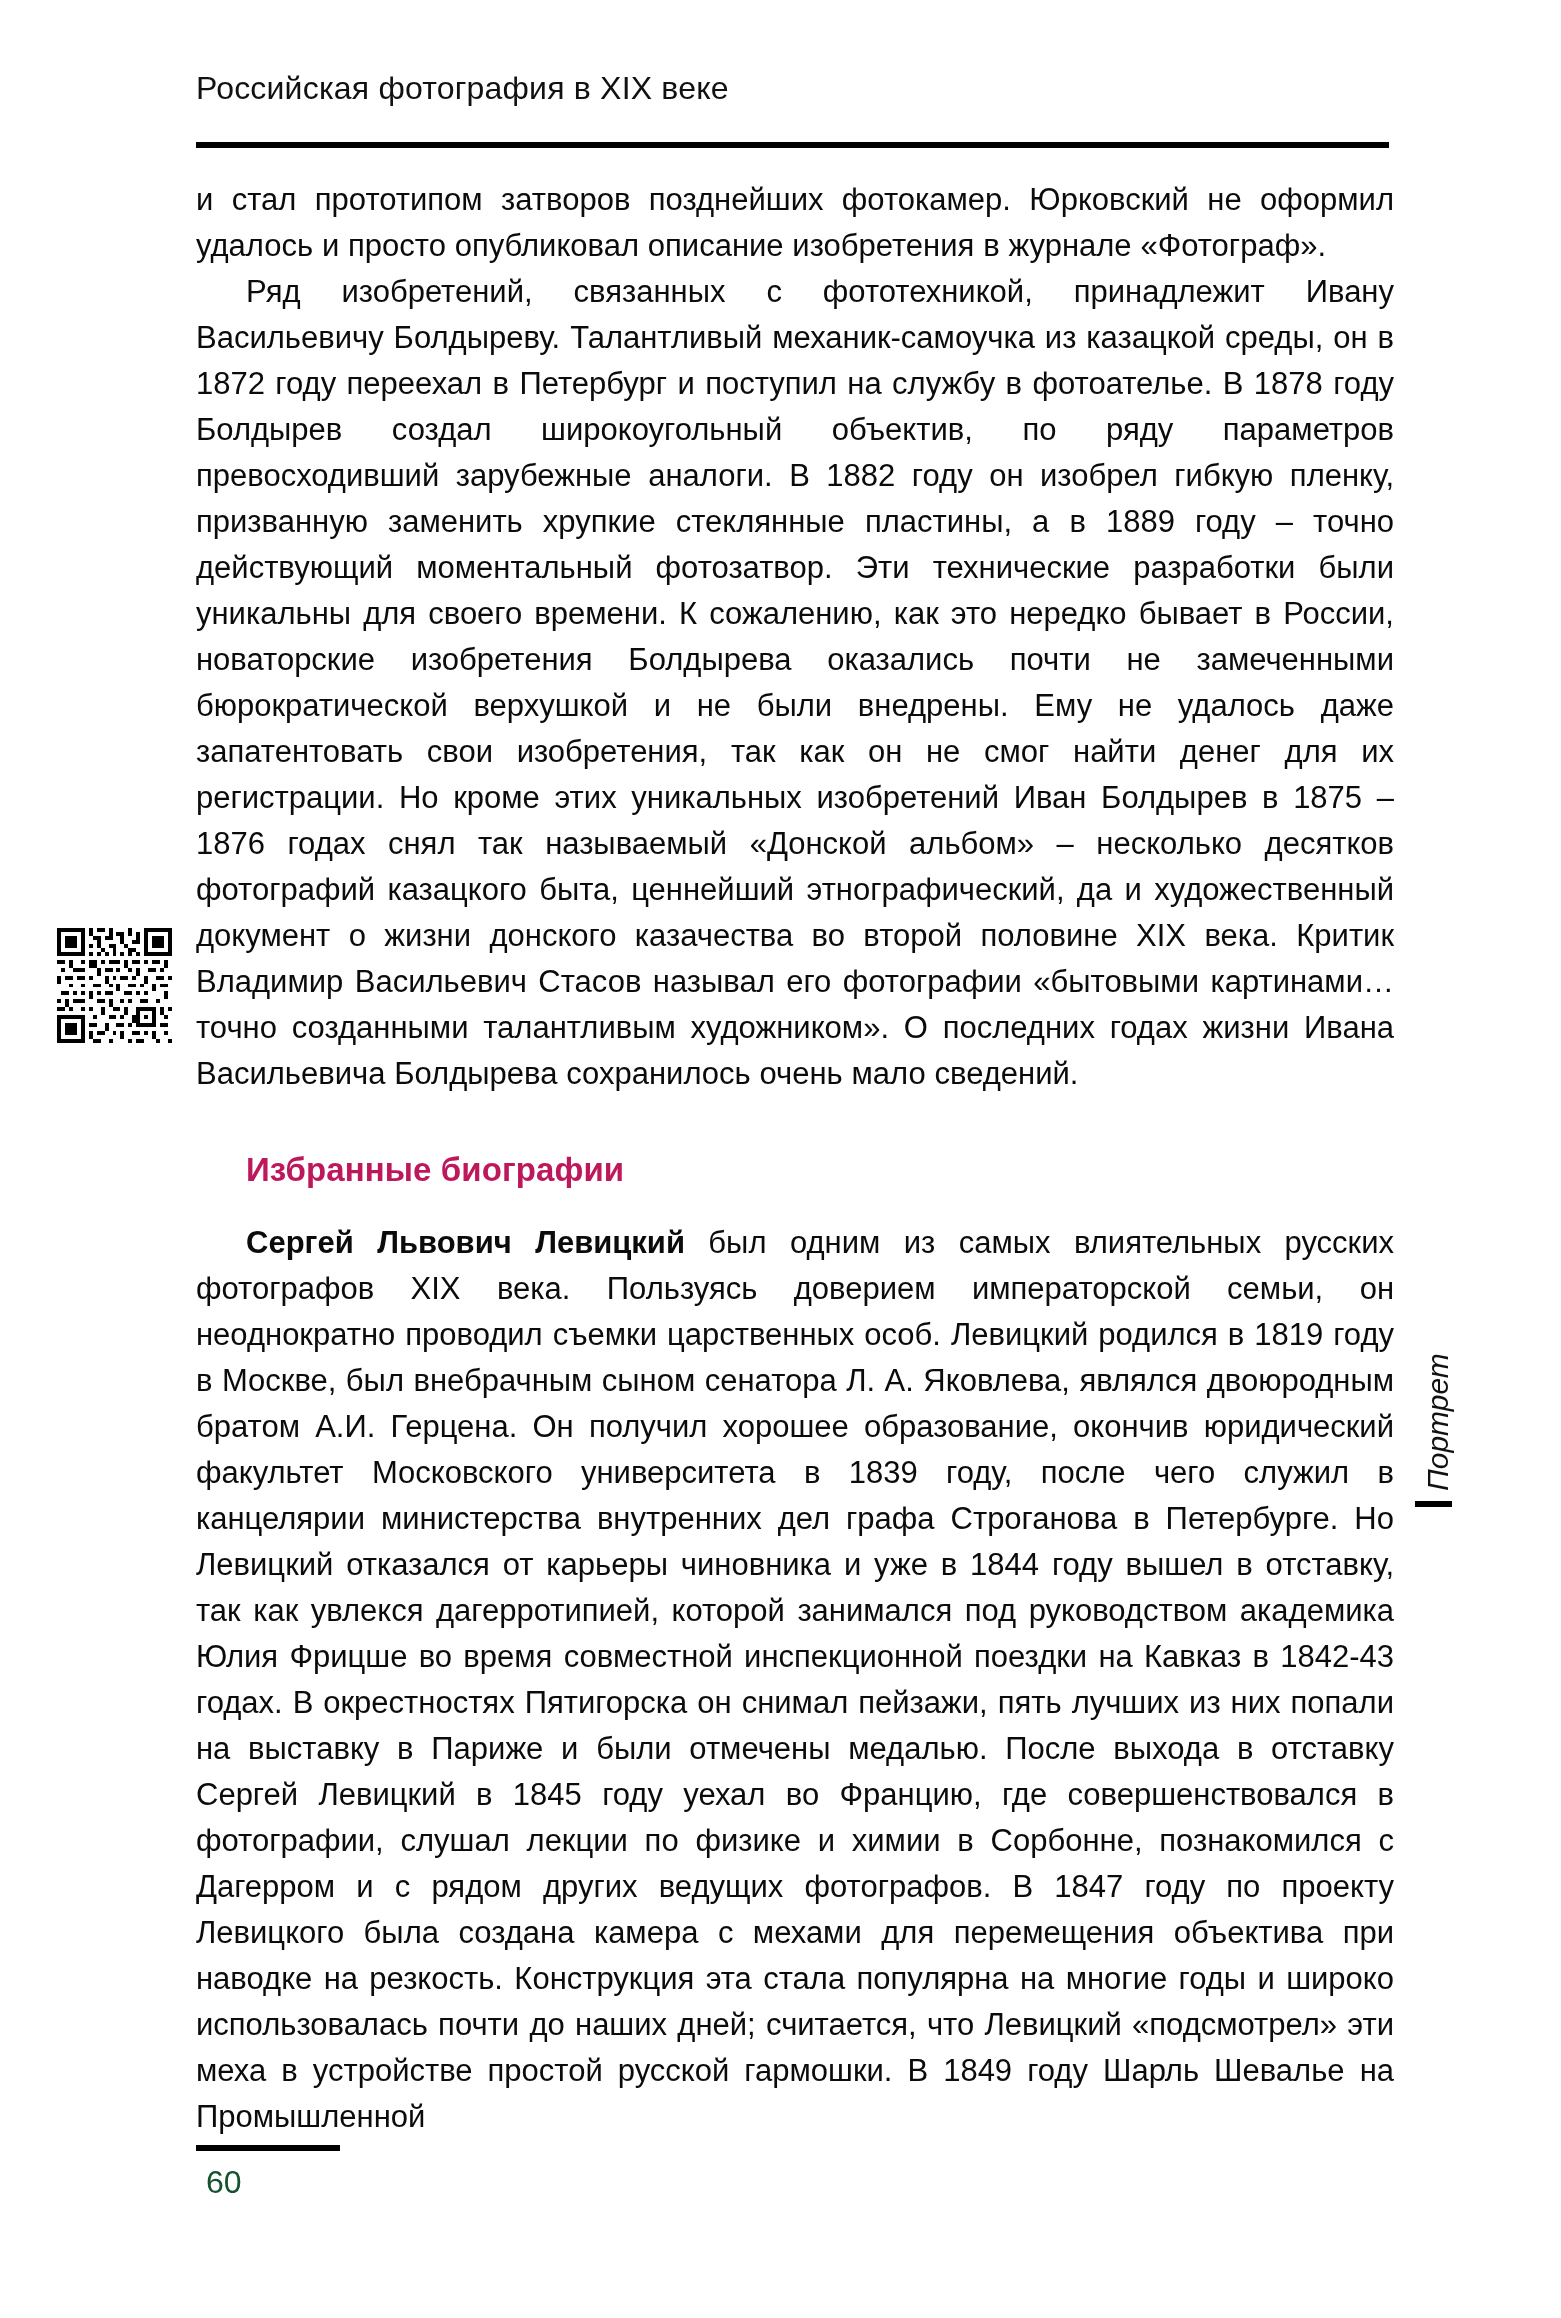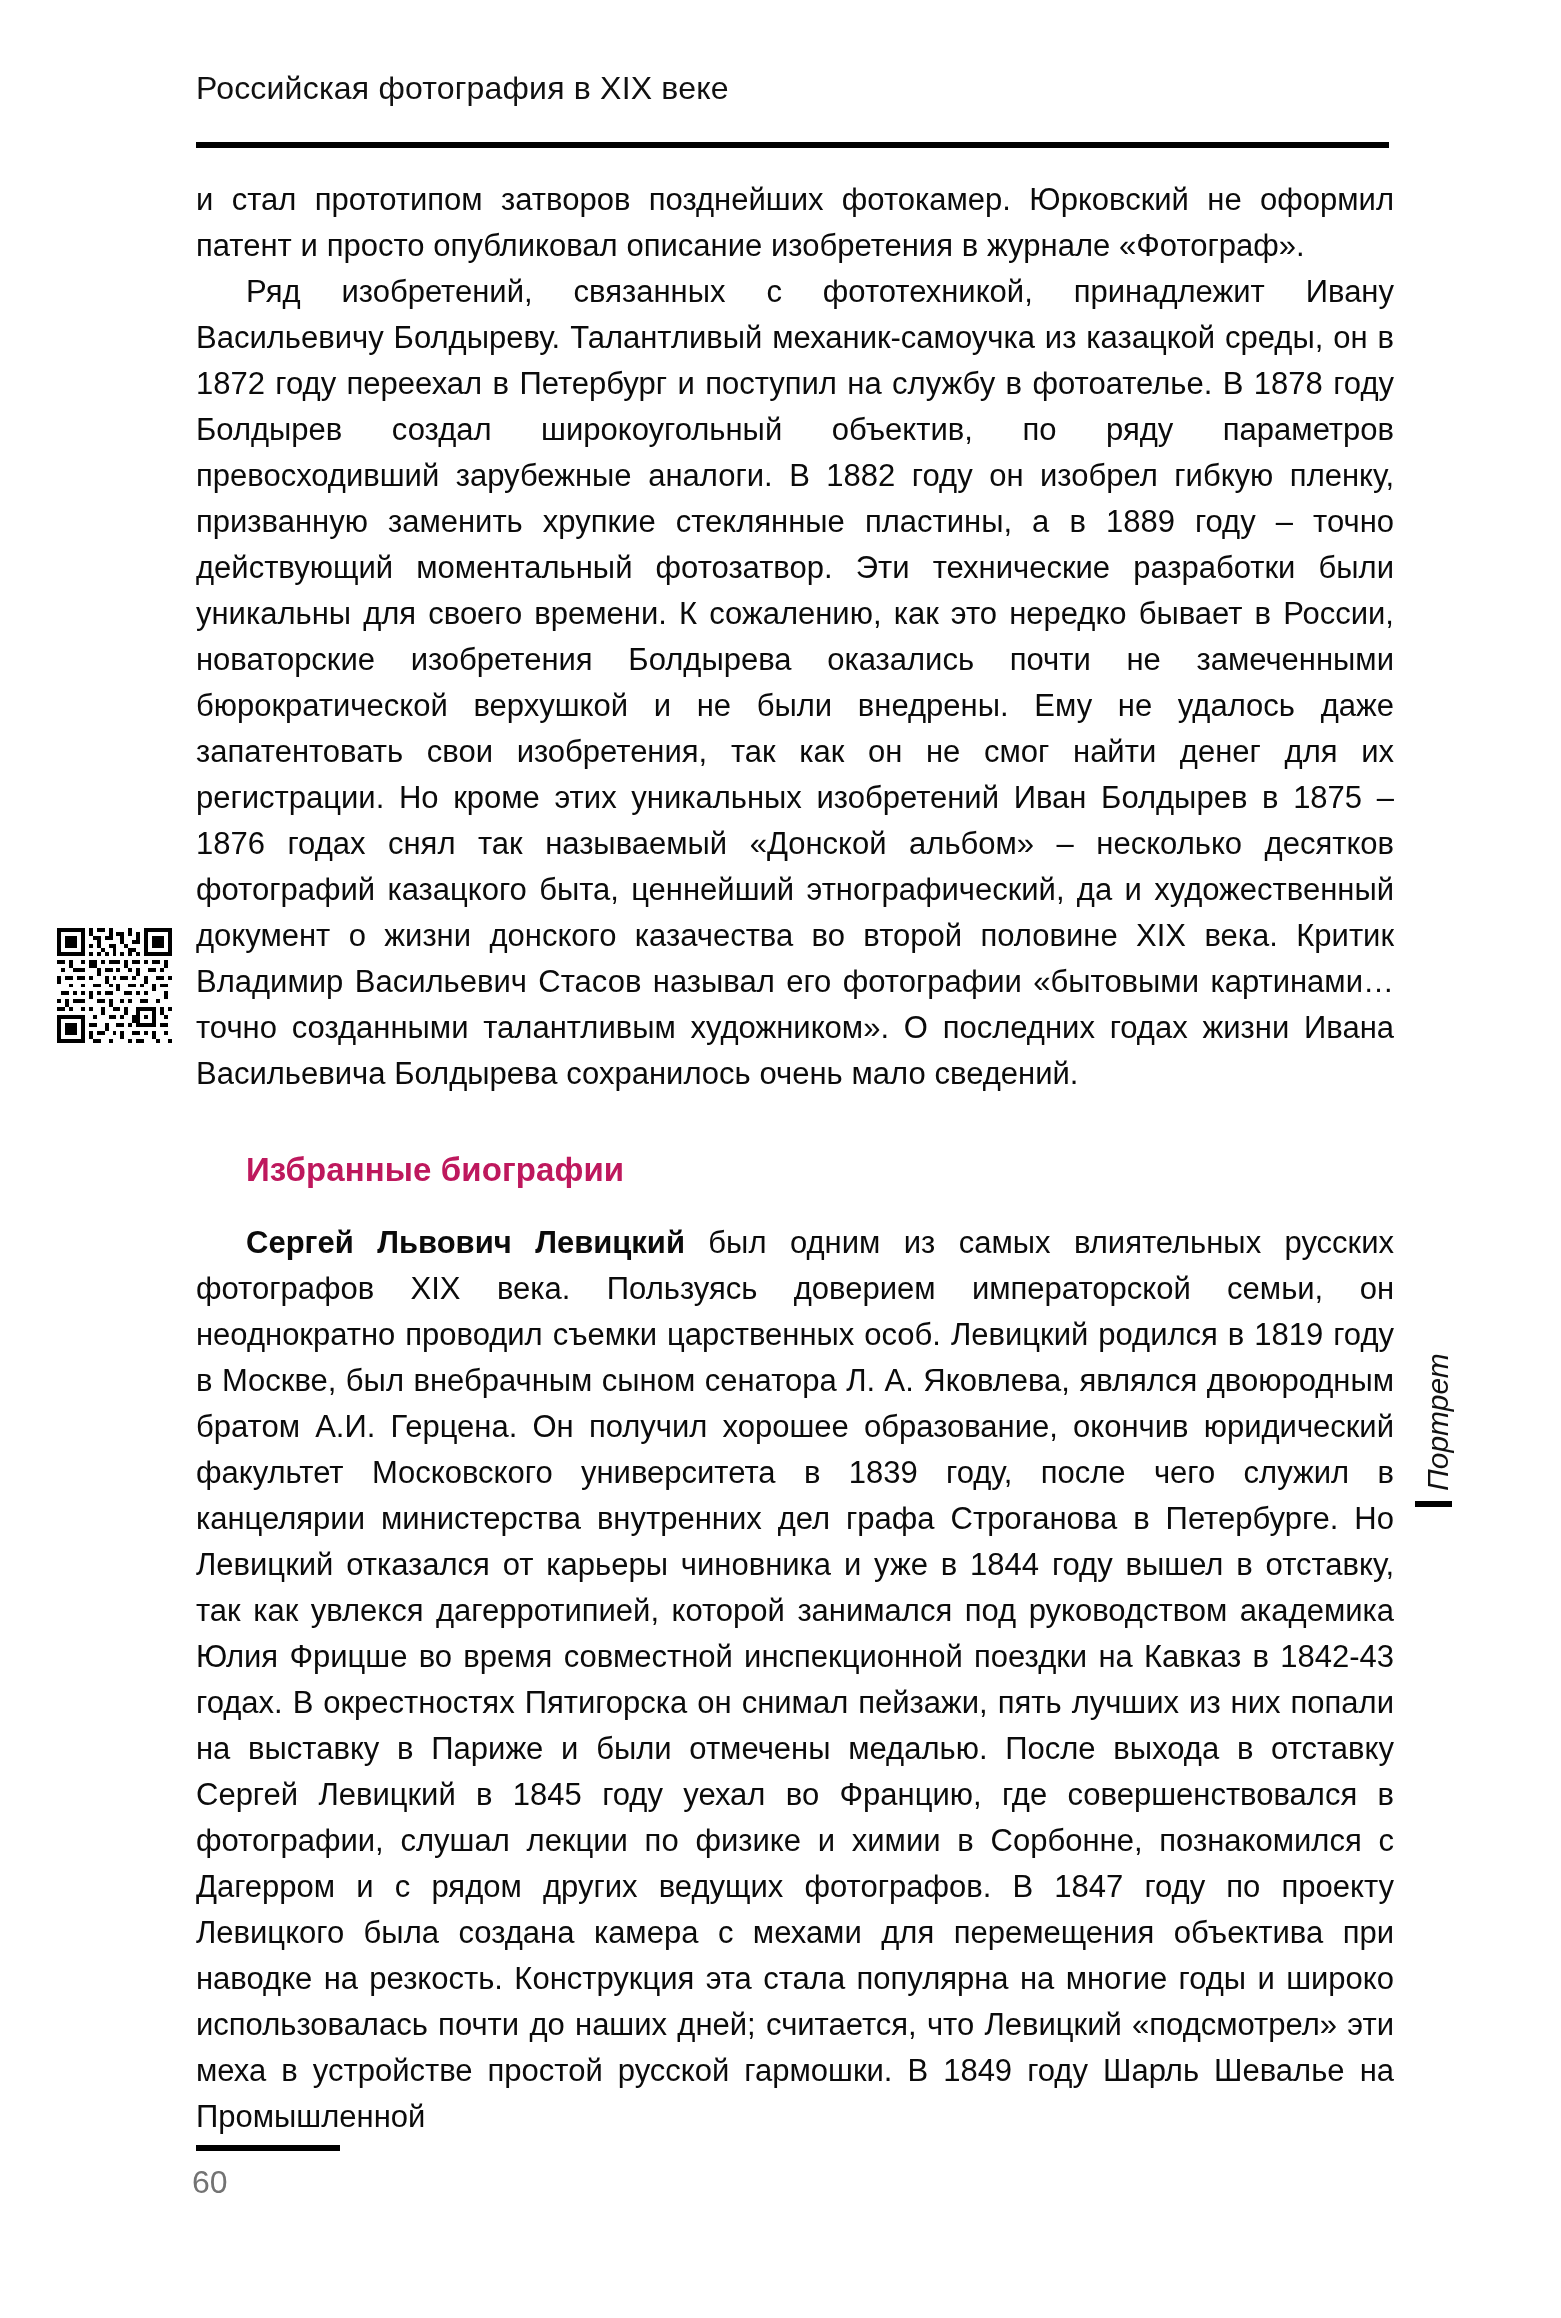--- a/index.html
+++ b/index.html
@@ -133,38 +133,38 @@
   .foot-rule {
     position: absolute;
     left: 196px;
     top: 2145px;
     width: 144px;
     height: 5.6px;
     background: #000000;
   }
   .folio {
     position: absolute;
-    left: 192px;
+    left: 206px;
     top: 2161px;
     font-size: 32px;
     line-height: 42px;
-    color: #737373;
+    color: #14532d;
   }
 </style>
 </head>
 <body>
 
 <div class="page">
 
   <div class="running-head">Российская фотография в XIX веке</div>
 
   <div class="head-rule"></div>
 
   <div class="column">
-    <p class="body-par">и стал прототипом затворов позднейших фотокамер. Юрковский не оформил патент и просто опубликовал описание изобретения в журнале «Фотограф».</p>
+    <p class="body-par">и стал прототипом затворов позднейших фотокамер. Юрковский не оформил удалось и просто опубликовал описание изобретения в журнале «Фотограф».</p>
     <p class="body-par indent">Ряд изобретений, связанных с фототехникой, принадлежит Ивану Васильевичу Болдыреву. Талантливый механик-самоучка из казацкой среды, он в 1872 году переехал в Петербург и поступил на службу в фотоателье. В 1878 году Болдырев создал широкоугольный объектив, по ряду параметров превосходивший зарубежные аналоги. В 1882 году он изобрел гибкую пленку, призванную заменить хрупкие стеклянные пластины, а в 1889 году – точно действующий моментальный фотозатвор. Эти технические разработки были уникальны для своего времени. К сожалению, как это нередко бывает в России, новаторские изобретения Болдырева оказались почти не замеченными бюрократической верхушкой и не были внедрены. Ему не удалось даже запатентовать свои изобретения, так как он не смог найти денег для их регистрации. Но кроме этих уникальных изобретений Иван Болдырев в 1875 – 1876 годах снял так называемый «Донской альбом» – несколько десятков фотографий казацкого быта, ценнейший этнографический, да и художественный документ о жизни донского казачества во второй половине XIX века. Критик Владимир Васильевич Стасов называл его фотографии «бытовыми картинами… точно созданными талантливым художником». О последних годах жизни Ивана Васильевича Болдырева сохранилось очень мало сведений.</p>
   </div>
 
   <div class="qr">
     <svg width="115" height="115" viewBox="0 0 29 29" shape-rendering="crispEdges" aria-hidden="true">
       <rect width="29" height="29" fill="#ffffff"></rect>
       <g fill="#000000">
 
         <rect x="0" y="0" width="7" height="1"></rect>
           <rect x="0" y="6" width="7" height="1"></rect>

